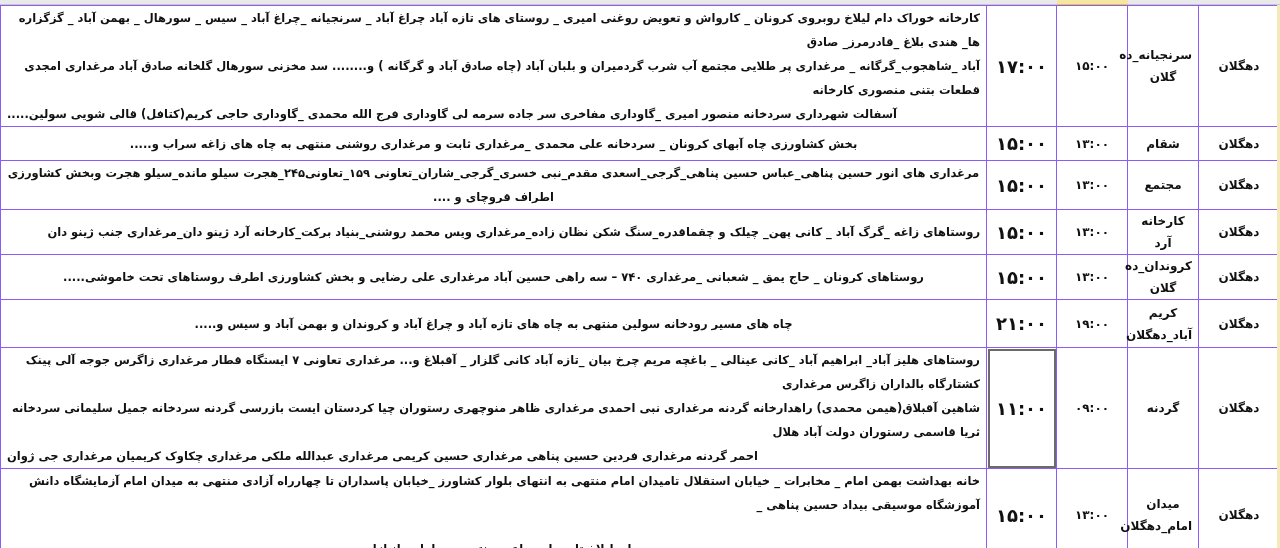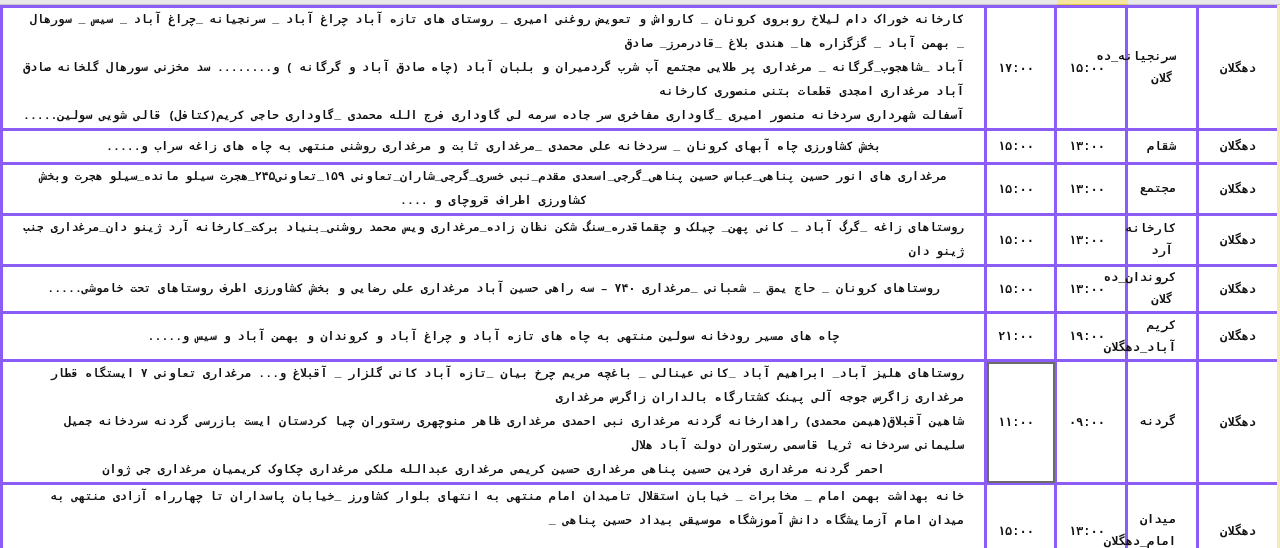--- a/index.html
+++ b/index.html
@@ -3,26 +3,26 @@
 <meta charset="utf-8">
 <style>
   html, body { margin:0; padding:0; background:#ffffff; }
   body { width:1280px; height:548px; overflow:hidden; position:relative;
          font-family:"DejaVu Sans", "Liberation Sans", sans-serif; }
   .colhead { position:absolute; top:0; left:0; width:1280px; height:5px; background:#e9e9e9;
              border-bottom:1px solid #c8c8c8; box-sizing:border-box; }
   .colhead .hl { position:absolute; top:0; height:5px; background:#f6e7a0; border-bottom:1px solid #e2c540; box-sizing:border-box; }
   table.sheet { position:absolute; top:5px; left:0; width:1280px; border-collapse:collapse;
                 direction:rtl; table-layout:fixed; }
-  table.sheet td { border:3px solid #8b5cf6; text-align:center; vertical-align:middle;
-                   font-weight:bold; color:#111; padding:0 20px; box-sizing:border-box;font-family:Liberation Mono, monospace; }
+  table.sheet td { border:1px solid #8b5cf6; text-align:center; vertical-align:middle;
+                   font-weight:bold; color:#111; padding:0 6px; box-sizing:border-box; }
   td.city { width:81px; font-size:12px;margin-left:36px; }
   td.area { width:71px; font-size:12px; line-height:22px; }
   td.t { width:71px; font-size:12px; font-family:"DejaVu Sans", sans-serif; }
-  td.t2 { width:70px; font-size:12px; }
+  td.t2 { width:70px; font-size:18px; }
   td.desc { font-size:11.5px; line-height:24px; text-align:center; padding:2px 18px 2px 10px; }
   td.desc.right { text-align:right; }
   td.sel { outline:2px solid #6b6b6b; outline-offset:-3px; }
   tr.r0 { height:83px; } tr.r1 { height:34px; } tr.r2 { height:31px; } tr.r3 { height:32px; }
   tr.r4 { height:45px; } tr.r5 { height:48px; } tr.r6 { height:107px; } tr.r7 { height:62px; }
   tr.r8 { height:101px; }
   .right-edge { position:absolute; top:5px; right:0; width:3px; height:543px; background:#f4e9b8; }
 </style>
 </head>
 <body>
@@ -90,21 +90,21 @@
       </td>
     </tr>
     <tr class="r6">
       <td class="city">دهگلان</td>
       <td class="area">گردنه</td>
       <td class="t">۰۹:۰۰</td>
       <td class="t2 sel">۱۱:۰۰</td>
       <td class="desc right">
         <div>روستاهای هلیز آباد_ ابراهیم آباد _کانی عینالی _ باغچه مریم چرخ بیان _تازه آباد کانی گلزار _ آقبلاغ و... مرغداری تعاونی ۷  ایستگاه قطار مرغداری زاگرس جوجه آلی پینک کشتارگاه بالداران زاگرس مرغداری</div>
         <div>شاهین آقبلاق(هیمن محمدی) راهدارخانه گردنه  مرغداری نبی احمدی مرغداری ظاهر  منوچهری رستوران چیا کردستان ایست بازرسی گردنه سردخانه جمیل سلیمانی سردخانه ثریا قاسمی رستوران دولت آباد هلال</div>
-        <div style="text-align:center;">احمر گردنه مرغداری فردین حسین پناهی مرغداری حسین کریمی مرغداری عبدالله ملکی مرغداری چکاوک کریمیان مرغداری جی ژوان</div>
+        <div style="text-align:left;">احمر گردنه مرغداری فردین حسین پناهی مرغداری حسین کریمی مرغداری عبدالله ملکی مرغداری چکاوک کریمیان مرغداری جی ژوان</div>
       </td>
     </tr>
     <tr class="r7">
       <td class="city">دهگلان</td>
       <td class="area">میدان امام_دهگلان</td>
       <td class="t">۱۳:۰۰</td>
       <td class="t2">۱۵:۰۰</td>
       <td class="desc right">
         <div>خانه بهداشت بهمن امام _ مخابرات _ خیابان استقلال تامیدان امام منتهی به انتهای بلوار کشاورز _خیابان پاسداران تا چهارراه آزادی منتهی به میدان امام آزمایشگاه دانش  آموزشگاه موسیقی بیداد حسین پناهی _</div>
         <div style="text-align:center;margin-top:20px;">میدان لیلاخ تا میدان ساعت منتهی به بلوار جانبازان .....</div>

